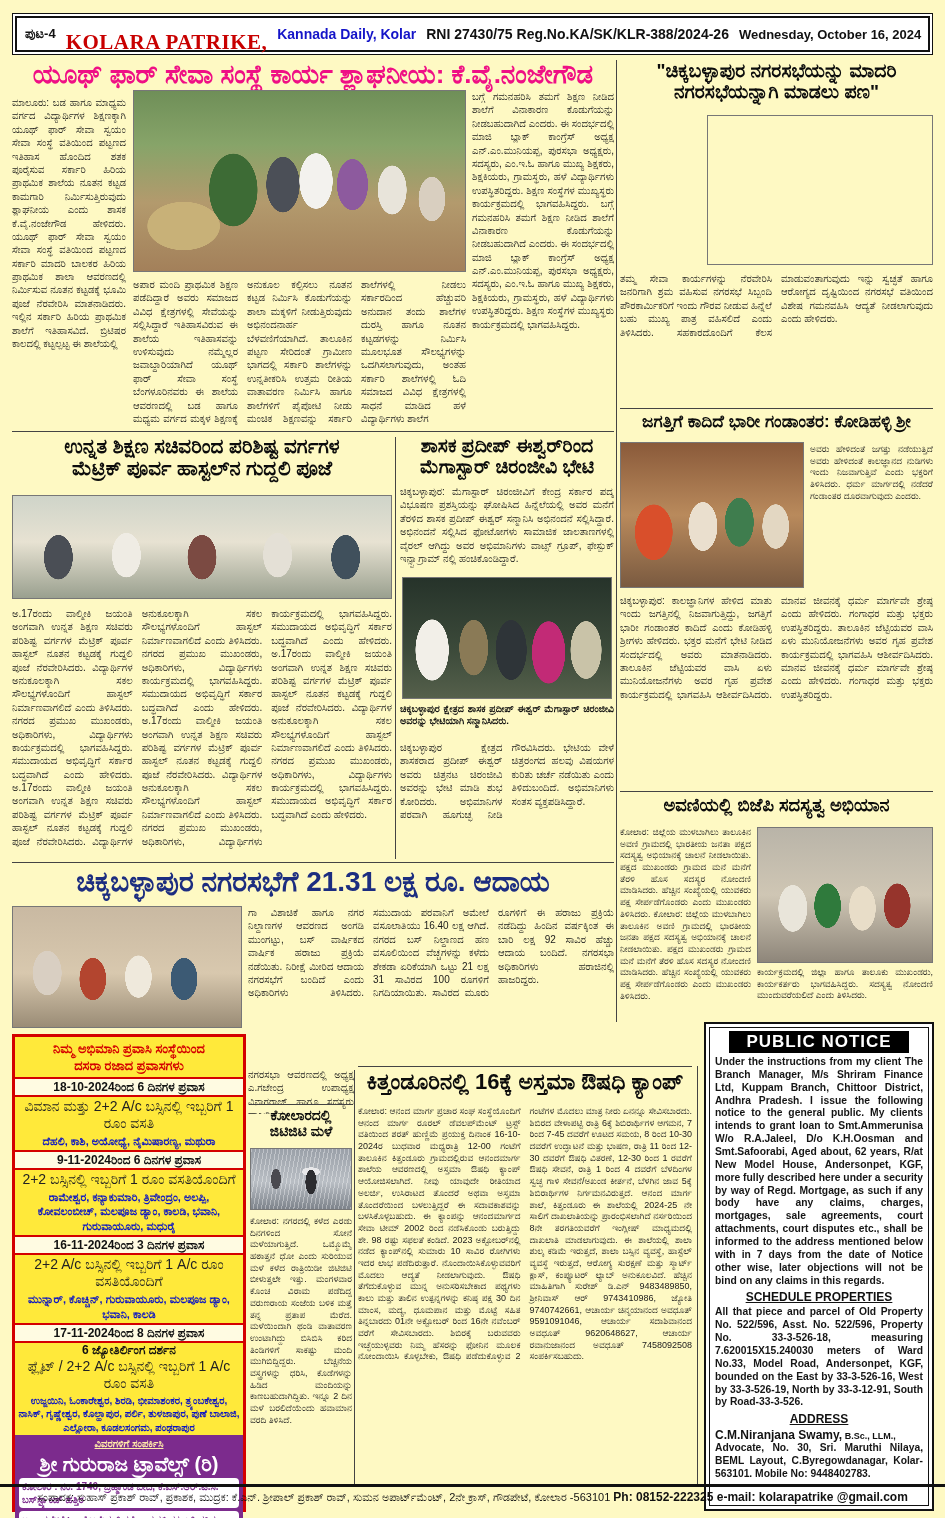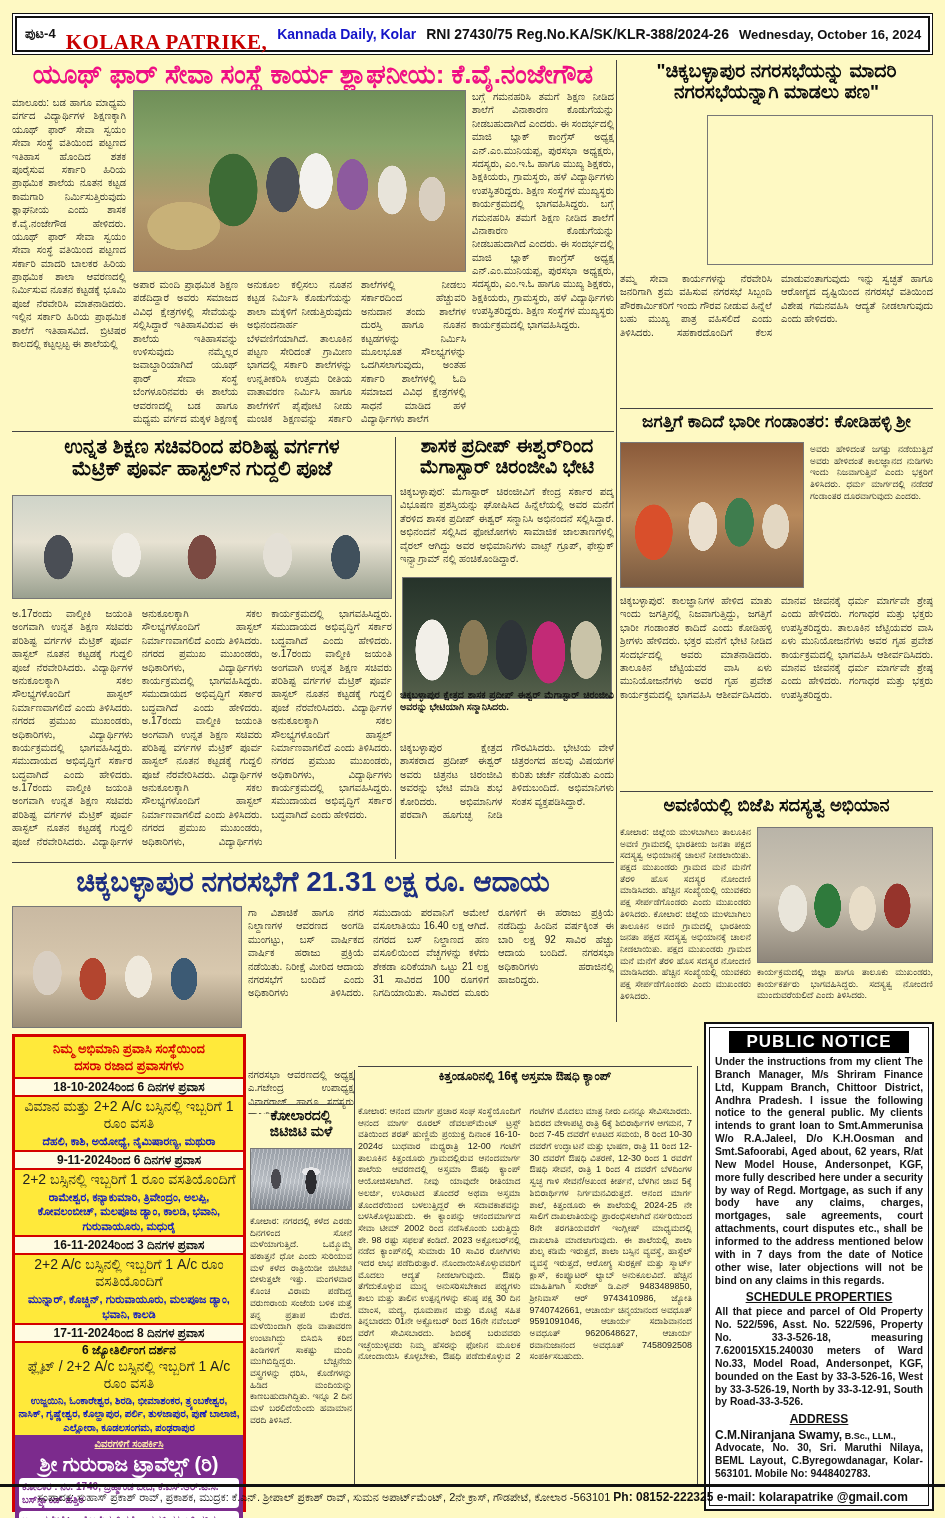--- a/index.html
+++ b/index.html
@@ -161,21 +161,21 @@
         <span>ಅ.17ರಂದು ವಾಲ್ಮೀಕಿ ಜಯಂತಿ ಅಂಗವಾಗಿ ಉನ್ನತ ಶಿಕ್ಷಣ ಸಚಿವರು ಪರಿಶಿಷ್ಟ ವರ್ಗಗಳ ಮೆಟ್ರಿಕ್ ಪೂರ್ವ ಹಾಸ್ಟಲ್ ನೂತನ ಕಟ್ಟಡಕ್ಕೆ ಗುದ್ದಲಿ ಪೂಜೆ ನೆರವೇರಿಸಿದರು. ವಿದ್ಯಾರ್ಥಿಗಳ ಅನುಕೂಲಕ್ಕಾಗಿ ಸಕಲ ಸೌಲಭ್ಯಗಳೊಂದಿಗೆ ಹಾಸ್ಟಲ್ ನಿರ್ಮಾಣವಾಗಲಿದೆ ಎಂದು ತಿಳಿಸಿದರು. ನಗರದ ಪ್ರಮುಖ ಮುಖಂಡರು, ಅಧಿಕಾರಿಗಳು, ವಿದ್ಯಾರ್ಥಿಗಳು ಕಾರ್ಯಕ್ರಮದಲ್ಲಿ ಭಾಗವಹಿಸಿದ್ದರು. ಸಮುದಾಯದ ಅಭಿವೃದ್ಧಿಗೆ ಸರ್ಕಾರ ಬದ್ಧವಾಗಿದೆ ಎಂದು ಹೇಳಿದರು. ಅ.17ರಂದು ವಾಲ್ಮೀಕಿ ಜಯಂತಿ ಅಂಗವಾಗಿ ಉನ್ನತ ಶಿಕ್ಷಣ ಸಚಿವರು ಪರಿಶಿಷ್ಟ ವರ್ಗಗಳ ಮೆಟ್ರಿಕ್ ಪೂರ್ವ ಹಾಸ್ಟಲ್ ನೂತನ ಕಟ್ಟಡಕ್ಕೆ ಗುದ್ದಲಿ ಪೂಜೆ ನೆರವೇರಿಸಿದರು. ವಿದ್ಯಾರ್ಥಿಗಳ ಅನುಕೂಲಕ್ಕಾಗಿ ಸಕಲ ಸೌಲಭ್ಯಗಳೊಂದಿಗೆ ಹಾಸ್ಟಲ್ ನಿರ್ಮಾಣವಾಗಲಿದೆ ಎಂದು ತಿಳಿಸಿದರು. ನಗರದ ಪ್ರಮುಖ ಮುಖಂಡರು, ಅಧಿಕಾರಿಗಳು, ವಿದ್ಯಾರ್ಥಿಗಳು ಕಾರ್ಯಕ್ರಮದಲ್ಲಿ ಭಾಗವಹಿಸಿದ್ದರು. ಸಮುದಾಯದ ಅಭಿವೃದ್ಧಿಗೆ ಸರ್ಕಾರ ಬದ್ಧವಾಗಿದೆ ಎಂದು ಹೇಳಿದರು. ಅ.17ರಂದು ವಾಲ್ಮೀಕಿ ಜಯಂತಿ ಅಂಗವಾಗಿ ಉನ್ನತ ಶಿಕ್ಷಣ ಸಚಿವರು ಪರಿಶಿಷ್ಟ ವರ್ಗಗಳ ಮೆಟ್ರಿಕ್ ಪೂರ್ವ ಹಾಸ್ಟಲ್ ನೂತನ ಕಟ್ಟಡಕ್ಕೆ ಗುದ್ದಲಿ ಪೂಜೆ ನೆರವೇರಿಸಿದರು. ವಿದ್ಯಾರ್ಥಿಗಳ ಅನುಕೂಲಕ್ಕಾಗಿ ಸಕಲ ಸೌಲಭ್ಯಗಳೊಂದಿಗೆ ಹಾಸ್ಟಲ್ ನಿರ್ಮಾಣವಾಗಲಿದೆ ಎಂದು ತಿಳಿಸಿದರು. ನಗರದ ಪ್ರಮುಖ ಮುಖಂಡರು, ಅಧಿಕಾರಿಗಳು, ವಿದ್ಯಾರ್ಥಿಗಳು ಕಾರ್ಯಕ್ರಮದಲ್ಲಿ ಭಾಗವಹಿಸಿದ್ದರು. ಸಮುದಾಯದ ಅಭಿವೃದ್ಧಿಗೆ ಸರ್ಕಾರ ಬದ್ಧವಾಗಿದೆ ಎಂದು ಹೇಳಿದರು. ಅ.17ರಂದು ವಾಲ್ಮೀಕಿ ಜಯಂತಿ ಅಂಗವಾಗಿ ಉನ್ನತ ಶಿಕ್ಷಣ ಸಚಿವರು ಪರಿಶಿಷ್ಟ ವರ್ಗಗಳ ಮೆಟ್ರಿಕ್ ಪೂರ್ವ ಹಾಸ್ಟಲ್ ನೂತನ ಕಟ್ಟಡಕ್ಕೆ ಗುದ್ದಲಿ ಪೂಜೆ ನೆರವೇರಿಸಿದರು. ವಿದ್ಯಾರ್ಥಿಗಳ ಅನುಕೂಲಕ್ಕಾಗಿ ಸಕಲ ಸೌಲಭ್ಯಗಳೊಂದಿಗೆ ಹಾಸ್ಟಲ್ ನಿರ್ಮಾಣವಾಗಲಿದೆ ಎಂದು ತಿಳಿಸಿದರು. ನಗರದ ಪ್ರಮುಖ ಮುಖಂಡರು, ಅಧಿಕಾರಿಗಳು, ವಿದ್ಯಾರ್ಥಿಗಳು ಕಾರ್ಯಕ್ರಮದಲ್ಲಿ ಭಾಗವಹಿಸಿದ್ದರು. ಸಮುದಾಯದ ಅಭಿವೃದ್ಧಿಗೆ ಸರ್ಕಾರ ಬದ್ಧವಾಗಿದೆ ಎಂದು ಹೇಳಿದರು.</span>
       </div>
     </div>
   </div>
 
   <div class="art" style="left:400px;top:435px;width:214px;height:425px;">
     <div class="hl hl-black" style="font-size:19px;">ಶಾಸಕ ಪ್ರದೀಪ್ ಈಶ್ವರ್‌ರಿಂದ</div>
     <div class="hl hl-black" style="font-size:19px;">ಮೆಗಾಸ್ಟಾರ್ ಚಿರಂಜೀವಿ ಭೇಟಿ</div>
     <div class="body-txt" style="position:absolute;left:0;top:50px;width:214px;height:88px;">ಚಿಕ್ಕಬಳ್ಳಾಪುರ: ಮೆಗಾಸ್ಟಾರ್ ಚಿರಂಜೀವಿಗೆ ಕೇಂದ್ರ ಸರ್ಕಾರ ಪದ್ಮ ವಿಭೂಷಣ ಪ್ರಶಸ್ತಿಯನ್ನು ಘೋಷಿಸಿದ ಹಿನ್ನೆಲೆಯಲ್ಲಿ ಅವರ ಮನೆಗೆ ತೆರಳಿದ ಶಾಸಕ ಪ್ರದೀಪ್ ಈಶ್ವರ್ ಸನ್ಮಾನಿಸಿ ಅಭಿನಂದನೆ ಸಲ್ಲಿಸಿದ್ದಾರೆ. ಅಭಿನಂದನೆ ಸಲ್ಲಿಸಿದ ಫೋಟೋಗಳು ಸಾಮಾಜಿಕ ಜಾಲತಾಣಗಳಲ್ಲಿ ವೈರಲ್ ಆಗಿದ್ದು ಅವರ ಅಭಿಮಾನಿಗಳು ವಾಟ್ಸ್ ಗ್ರೂಪ್, ಫೇಸ್ಬುಕ್ ಇನ್ಸ್ಟಾಗ್ರಾಮ್ ನಲ್ಲಿ ಹಂಚಿಕೊಂಡಿದ್ದಾರೆ.</div>
     <div class="photo ph-celebrity" style="left:2px;top:142px;width:210px;height:122px;"></div>
-    <div class="caption" style="position:absolute;left:0;top:254px;width:214px;height:36px;">ಚಿಕ್ಕಬಳ್ಳಾಪುರ ಕ್ಷೇತ್ರದ ಶಾಸಕ ಪ್ರದೀಪ್ ಈಶ್ವರ್ ಮೆಗಾಸ್ಟಾರ್ ಚಿರಂಜೀವಿ ಅವರನ್ನು ಭೇಟಿಯಾಗಿ ಸನ್ಮಾನಿಸಿದರು.</div>
+    <div class="caption" style="position:absolute;left:0;top:268px;width:214px;height:36px;">ಚಿಕ್ಕಬಳ್ಳಾಪುರ ಕ್ಷೇತ್ರದ ಶಾಸಕ ಪ್ರದೀಪ್ ಈಶ್ವರ್ ಮೆಗಾಸ್ಟಾರ್ ಚಿರಂಜೀವಿ ಅವರನ್ನು ಭೇಟಿಯಾಗಿ ಸನ್ಮಾನಿಸಿದರು.</div>
     <div class="body-txt" style="position:absolute;left:0;top:306px;width:214px;height:118px;">
       <div class="cols-2" style="height:118px;">
         <span>ಚಿಕ್ಕಬಳ್ಳಾಪುರ ಕ್ಷೇತ್ರದ ಶಾಸಕರಾದ ಪ್ರದೀಪ್ ಈಶ್ವರ್ ಅವರು ಚಿತ್ರನಟ ಚಿರಂಜೀವಿ ಅವರನ್ನು ಭೇಟಿ ಮಾಡಿ ಶುಭ ಕೋರಿದರು. ಅಭಿಮಾನಿಗಳ ಪರವಾಗಿ ಹೂಗುಚ್ಛ ನೀಡಿ ಗೌರವಿಸಿದರು.</span>
         <span>ಭೇಟಿಯ ವೇಳೆ ಚಿತ್ರರಂಗದ ಹಲವು ವಿಷಯಗಳ ಕುರಿತು ಚರ್ಚೆ ನಡೆಯಿತು ಎಂದು ತಿಳಿದುಬಂದಿದೆ. ಅಭಿಮಾನಿಗಳು ಸಂತಸ ವ್ಯಕ್ತಪಡಿಸಿದ್ದಾರೆ.</span>
       </div>
     </div>
   </div>
 
   <div class="art" style="left:620px;top:412px;width:313px;height:376px;">
     <div class="hl hl-black" style="font-size:17px;height:26px;">ಜಗತ್ತಿಗೆ ಕಾದಿದೆ ಭಾರೀ ಗಂಡಾಂತರ: ಕೋಡಿಹಳ್ಳಿ ಶ್ರೀ</div>
@@ -203,21 +203,21 @@
       <div class="cols-3" style="height:160px;">
         <span>ಗಾ ವಿಶಾಚಿಕೆ ಹಾಗೂ ನಗರ ನಿಲ್ದಾಣಗಳ ಆವರಣದ ಅಂಗಡಿ ಮುಂಗಟ್ಟು, ಬಸ್ ವಾರ್ಷಿಕದ ವಾರ್ಷಿಕ ಹರಾಜು ಪ್ರಕ್ರಿಯೆ ನಡೆಯಿತು. ನಿರೀಕ್ಷೆ ಮೀರಿದ ಆದಾಯ ನಗರಸಭೆಗೆ ಬಂದಿದೆ ಎಂದು ಅಧಿಕಾರಿಗಳು ತಿಳಿಸಿದರು.</span>
         <span>ಸಮುದಾಯ ಪರವಾನಿಗೆ ಅಮೇಲೆ ವಸೂಲಾತಿಯು 16.40 ಲಕ್ಷ ಆಗಿದೆ. ನಗರದ ಬಸ್ ನಿಲ್ದಾಣದ ಹಣ ವಸೂಲಿಯಿಂದ ವೆಚ್ಚಗಳನ್ನು ಕಳೆದು ಶೇಕಡಾ ಏರಿಕೆಯಾಗಿ ಒಟ್ಟು 21 ಲಕ್ಷ 31 ಸಾವಿರದ 100 ರೂಗಳಿಗೆ ನಿಗದಿಯಾಯಿತು.</span>
         <span>ಸಾವಿರದ ಮೂರು ರೂಗಳಿಗೆ ಈ ಹರಾಜು ಪ್ರಕ್ರಿಯೆ ನಡೆದಿದ್ದು ಹಿಂದಿನ ವರ್ಷಕ್ಕಿಂತ ಈ ಬಾರಿ ಲಕ್ಷ 92 ಸಾವಿರ ಹೆಚ್ಚು ಆದಾಯ ಬಂದಿದೆ. ನಗರಸಭಾ ಅಧಿಕಾರಿಗಳು ಹರಾಜಿನಲ್ಲಿ ಹಾಜರಿದ್ದರು.</span>
       </div>
     </div>
     <div class="body-txt" style="position:absolute;left:236px;top:202px;width:106px;height:46px;">ನಗರಸಭಾ ಆವರಣದಲ್ಲಿ ಅಧ್ಯಕ್ಷ ಎ.ಗಜೇಂದ್ರ ಉಪಾಧ್ಯಕ್ಷ ವಿನಾಗರಾಜ್ ಹಾಗೂ ಸದಸ್ಯರು ಹಾಜರಿದ್ದರು.</div>
   </div>
 
   <div class="art" style="left:358px;top:1070px;width:334px;height:412px;">
-    <div class="hl hl-black" style="font-size:12px;height:30px;">ಕಿತ್ತಂಡೂರಿನಲ್ಲಿ 16ಕ್ಕೆ ಅಸ್ತಮಾ ಔಷಧಿ ಕ್ಯಾಂಪ್</div>
+    <div class="hl hl-black" style="font-size:22px;height:30px;">ಕಿತ್ತಂಡೂರಿನಲ್ಲಿ 16ಕ್ಕೆ ಅಸ್ತಮಾ ಔಷಧಿ ಕ್ಯಾಂಪ್</div>
     <div class="body-txt body-sm" style="position:absolute;left:0;top:36px;width:334px;height:374px;">
       <div class="cols-2" style="height:374px;">
         <span>ಕೋಲಾರ: ಆನಂದ ಮಾರ್ಗ ಪ್ರಚಾರ ಸಂಘ ಸಂಸ್ಥೆಯೊಂದಿಗೆ ಆನಂದ ಮಾರ್ಗ ರೂರಲ್ ಡೆವಲಪ್‌ಮೆಂಟ್ ಟ್ರಸ್ಟ್ ವತಿಯಿಂದ ಶರತ್ ಹುಣ್ಣಿಮೆ ಪ್ರಯುಕ್ತ ದಿನಾಂಕ 16-10-2024ರ ಬುಧವಾರ ಮಧ್ಯರಾತ್ರಿ 12-00 ಗಂಟೆಗೆ ತಾಲೂಕಿನ ಕಿತ್ತಂಡೂರು ಗ್ರಾಮದಲ್ಲಿರುವ ಆನಂದಮಾರ್ಗ ಶಾಲೆಯ ಆವರಣದಲ್ಲಿ ಅಸ್ತಮಾ ಔಷಧಿ ಕ್ಯಾಂಪ್ ಆಯೋಜಿಸಲಾಗಿದೆ. ನೀವು ಯಾವುದೇ ರೀತಿಯಾದ ಅಲರ್ಜಿ, ಉಸಿರಾಟದ ತೊಂದರೆ ಅಥವಾ ಅಸ್ತಮಾ ತೊಂದರೆಯಿಂದ ಬಳಲುತ್ತಿದ್ದರೆ ಈ ಸದಾವಕಾಶವನ್ನು ಬಳಸಿಕೊಳ್ಳಬಹುದು. ಈ ಕ್ಯಾಂಪನ್ನು ಆನಂದಮಾರ್ಗದ ಸೇವಾ ಟೀಮ್ 2002 ರಿಂದ ನಡೆಸಿಕೊಂಡು ಬರುತ್ತಿದ್ದು ಶೇ. 98 ರಷ್ಟು ಸಫಲತೆ ಕಂಡಿದೆ. 2023 ಅಕ್ಟೋಬರ್‌ನಲ್ಲಿ ನಡೆದ ಕ್ಯಾಂಪ್‌ನಲ್ಲಿ ಸುಮಾರು 10 ಸಾವಿರ ರೋಗಿಗಳು ಇದರ ಲಾಭ ಪಡೆದಿರುತ್ತಾರೆ. ನೊಂದಾಯಿಸಿಕೊಳ್ಳುವವರಿಗೆ ಮೊದಲು ಆದ್ಯತೆ ನೀಡಲಾಗುವುದು. ಔಷಧಿ ತೆಗೆದುಕೊಳ್ಳುವ ಮುನ್ನ ಅನುಸರಿಸಬೇಕಾದ ಪಥ್ಯಗಳು ಕಾಲು ಮತ್ತು ತಾಲಿನ ಉತ್ಪನ್ನಗಳನ್ನು ಕನಿಷ್ಠ ಪಕ್ಷ 30 ದಿನ ಮಾಂಸ, ಮದ್ಯ, ಧೂಮಪಾನ ಮತ್ತು ಮೊಟ್ಟೆ ಸಹಿತ ತಿನ್ನಬಾರದು 01ನೇ ಅಕ್ಟೋಬರ್ ರಿಂದ 16ನೇ ನವೆಂಬರ್ ವರೆಗೆ ಸೇವಿಸಬಾರದು. ಶಿಬಿರಕ್ಕೆ ಬರುವವರು ಇಚ್ಛೆಯುಳ್ಳವರು ನಿಮ್ಮ</span>
         <span>ಹೆಸರನ್ನು ಫೋನಿನ ಮೂಲಕ ನೋಂದಾಯಿಸಿ ಕೊಳ್ಳಬೇಕು, ಔಷಧಿ ಪಡೆದುಕೊಳ್ಳುವ 2 ಗಂಟೆಗಳ ಮೊದಲು ಮಾತ್ರ ನೀರು ಏನನ್ನೂ ಸೇವಿಸಬಾರದು. ಶಿಬಿರದ ವೇಳಾಪಟ್ಟಿ ರಾತ್ರಿ 6ಕ್ಕೆ ಶಿಬಿರಾರ್ಥಿಗಳ ಆಗಮನ, 7 ರಿಂದ 7-45 ದವರೆಗೆ ಊಟದ ಸಮಯ, 8 ರಿಂದ 10-30 ದವರೆಗೆ ಉದ್ಘಾಟನೆ ಮತ್ತು ಭಾಷಣ, ರಾತ್ರಿ 11 ರಿಂದ 12-30 ದವರೆಗೆ ಔಷಧಿ ವಿತರಣೆ, 12-30 ರಿಂದ 1 ರವರೆಗೆ ಔಷಧಿ ಸೇವನೆ, ರಾತ್ರಿ 1 ರಿಂದ 4 ದವರೆಗೆ ಬೆಳದಿಂಗಳ ಸ್ವಚ್ಛ ಗಾಳಿ ಸೇವನೆ/ಅಖಂಡ ಕೀರ್ತನೆ, ಬೆಳಗಿನ ಜಾವ 5ಕ್ಕೆ ಶಿಬಿರಾರ್ಥಿಗಳ ನಿರ್ಗಮನವಿರುತ್ತದೆ. ಆನಂದ ಮಾರ್ಗ ಶಾಲೆ, ಕಿತ್ತಂಡೂರು ಈ ಶಾಲೆಯಲ್ಲಿ 2024-25 ನೇ ಸಾಲಿಗೆ ದಾಖಲಾತಿಯನ್ನು ಪ್ರಾರಂಭಿಸಲಾಗಿದೆ ನರ್ಸರಿಯಿಂದ 8ನೇ ತರಗತಿಯವರೆಗೆ ಇಂಗ್ಲೀಷ್ ಮಾಧ್ಯಮದಲ್ಲಿ ದಾಖಲಾತಿ ಮಾಡಲಾಗುವುದು. ಈ ಶಾಲೆಯಲ್ಲಿ ಶಾಲಾ ಶುಲ್ಕ ಕಡಿಮೆ ಇರುತ್ತದೆ, ಶಾಲಾ ಬಸ್ಸಿನ ವ್ಯವಸ್ಥೆ, ಹಾಸ್ಟೆಲ್ ವ್ಯವಸ್ಥೆ ಇರುತ್ತದೆ, ಆರೋಗ್ಯ ಸುರಕ್ಷಣೆ ಮತ್ತು ಸ್ಮಾರ್ಟ್ ಕ್ಲಾಸ್, ಕಂಪ್ಯೂಟರ್ ಲ್ಯಾಬ್ ಅನುಕೂಲವಿದೆ. ಹೆಚ್ಚಿನ ಮಾಹಿತಿಗಾಗಿ ಸುರೇಶ್ ಡಿ.ಎನ್ 9483489850, ಶ್ರೀನಿವಾಸ್ ಆರ್ 9743410986, ಜ್ಯೋತಿ 9740742661, ಆಚಾರ್ಯ ಚಿನ್ಮಯಾನಂದ ಅವಧೂತ್ 9591091046, ಆಚಾರ್ಯ ಸದಾಶಿವಾನಂದ ಅವಧೂತ್ 9620648627, ಆಚಾರ್ಯ ರವಾನುಜಾನಂದ ಅವಧೂತ್ 7458092508 ಸಂಪರ್ಕಿಸಬಹುದು.</span>
       </div>
     </div>
   </div>
 
   <div class="art" style="left:250px;top:1108px;width:102px;height:374px;">
     <div class="hl hl-black" style="font-size:14px;">ಕೋಲಾರದಲ್ಲಿ</div>

